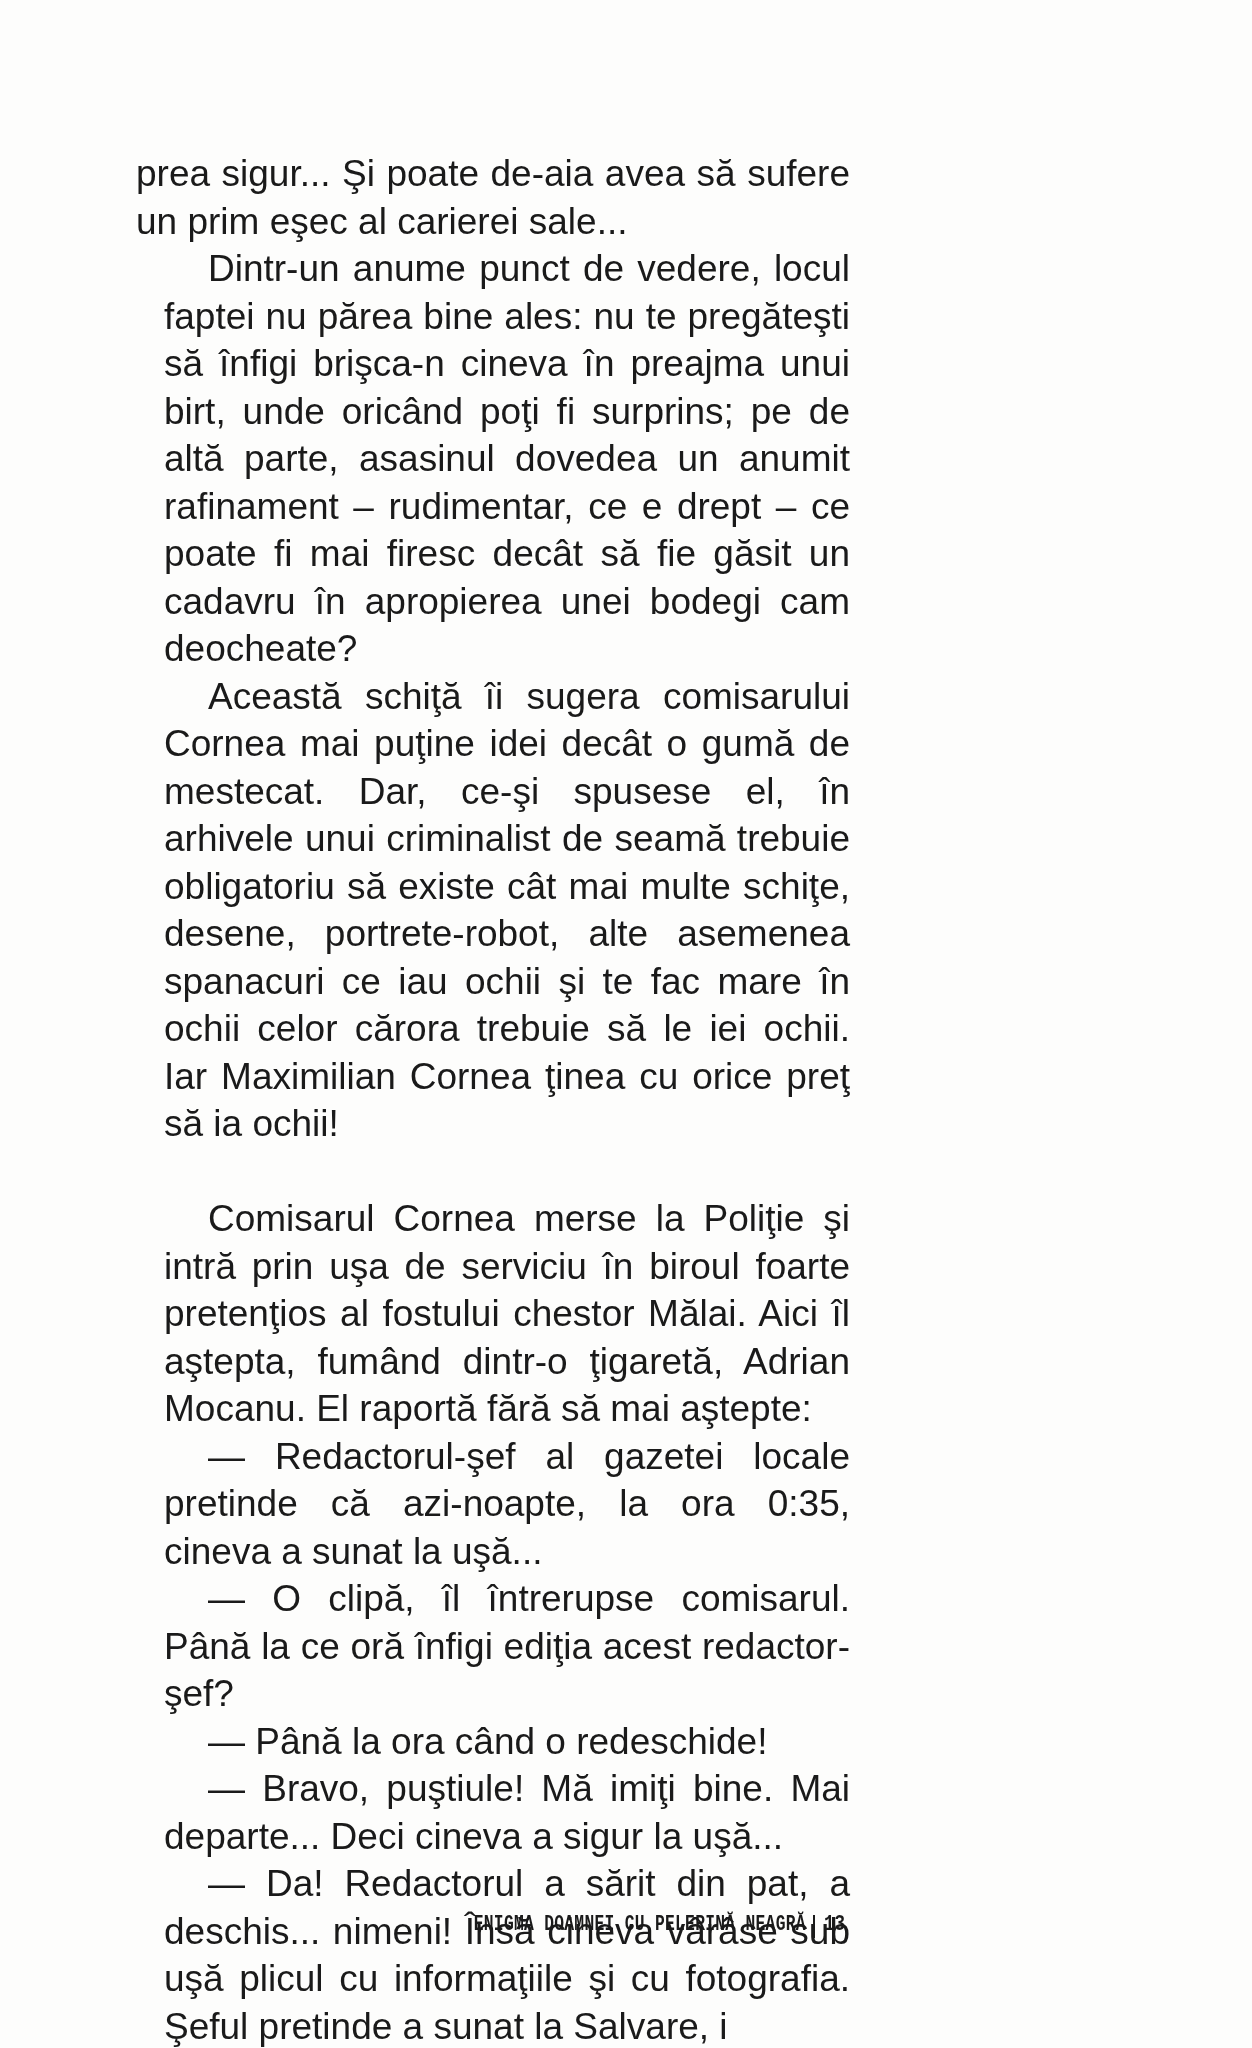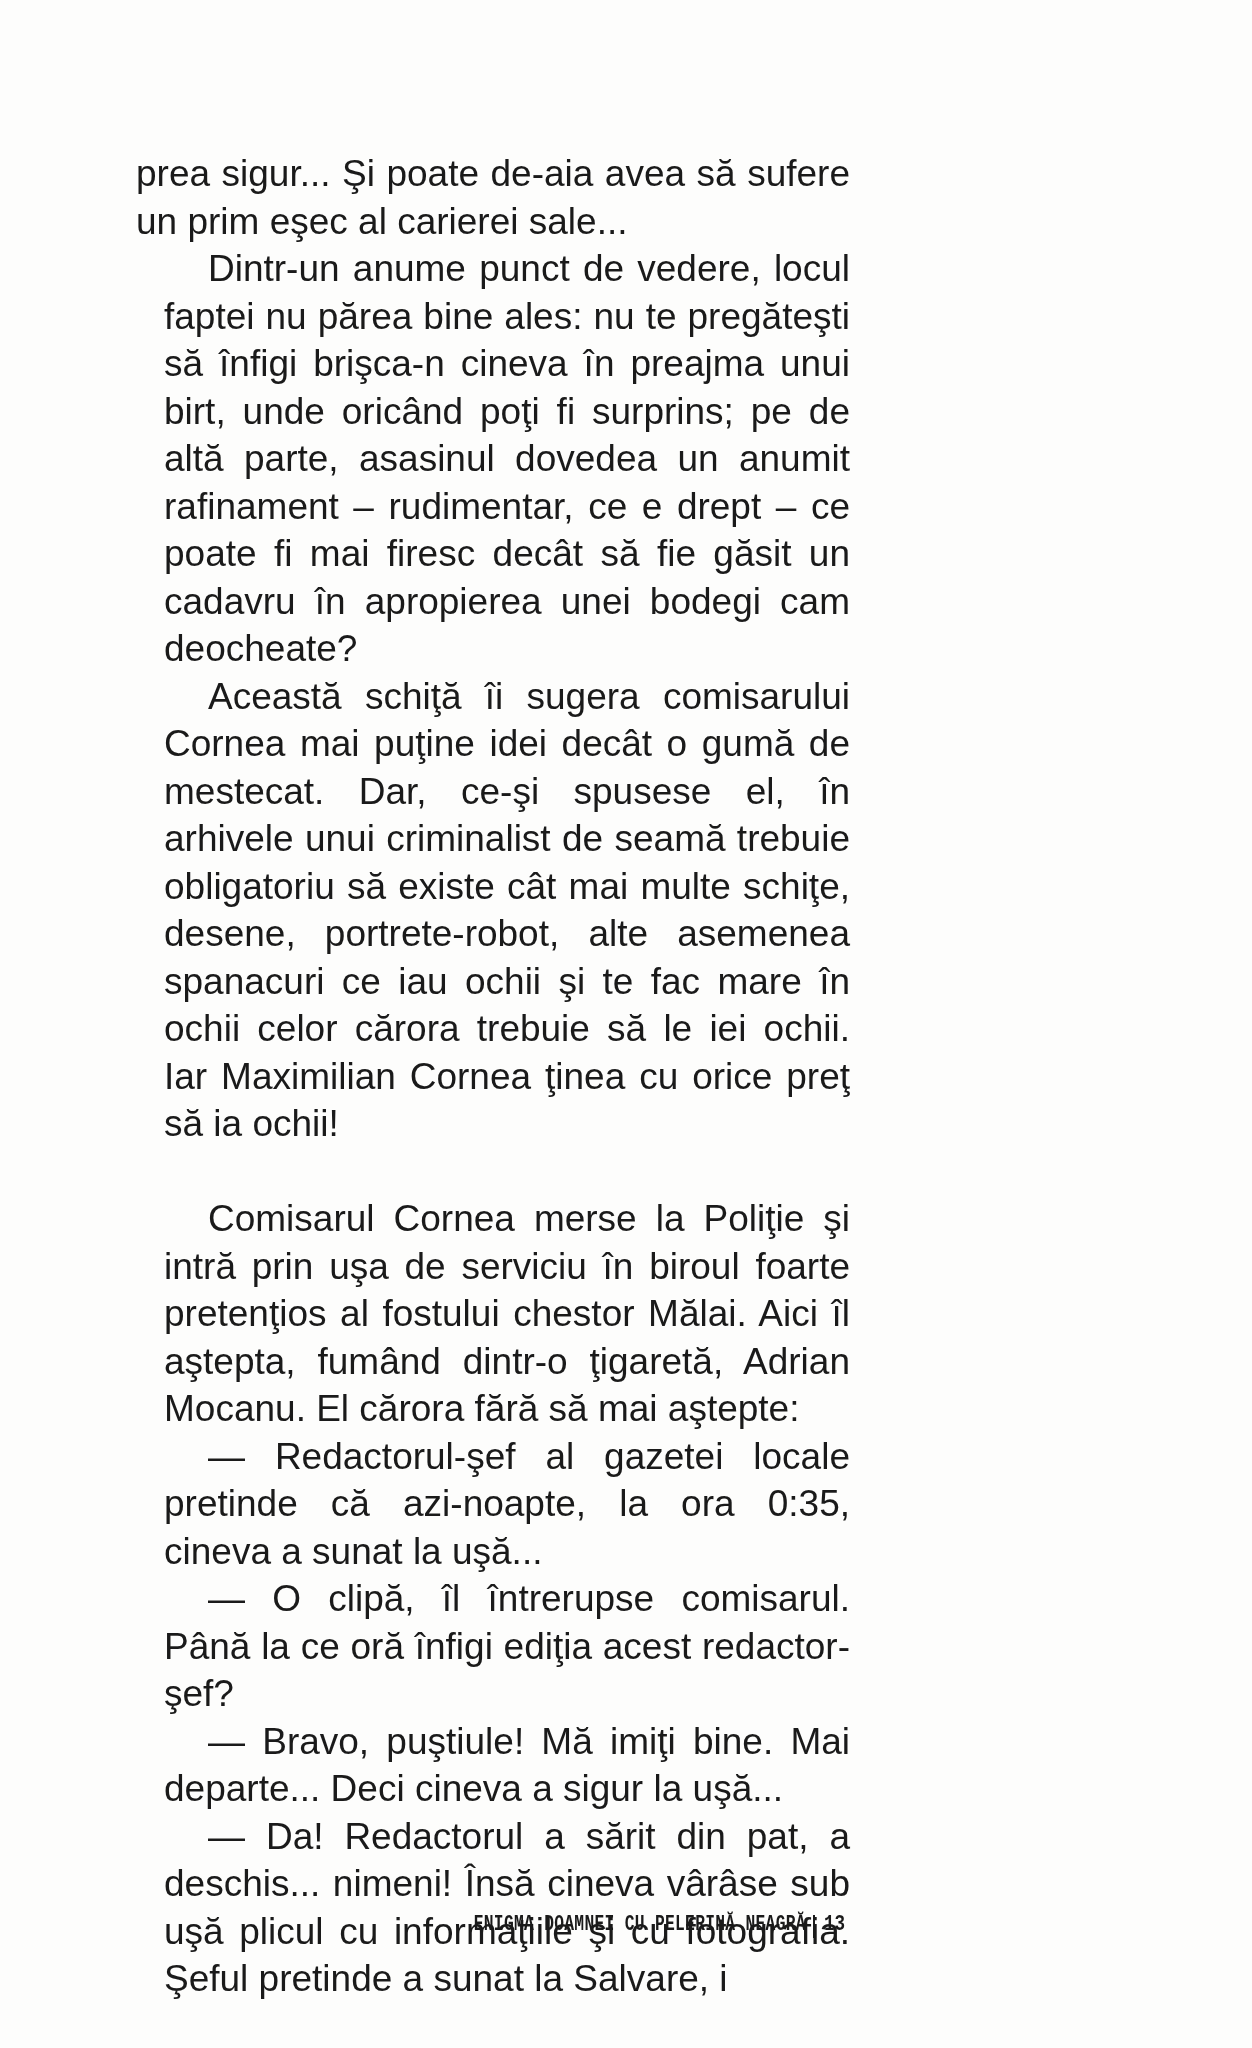--- a/index.html
+++ b/index.html
@@ -82,23 +82,24 @@
 </head>
 <body>
 
 <div class="page">
 
   <div class="text-block">
     <p class="para">prea sigur... Şi poate de-aia avea să sufere un prim eşec al carierei sale...</p>
     <p class="para indent">Dintr-un anume punct de vedere, locul faptei nu părea bine ales: nu te pregăteşti să înfigi brişca-n cineva în preajma unui birt, unde oricând poţi fi surprins; pe de altă parte, asasinul dovedea un anumit rafinament – rudimentar, ce e drept – ce poate fi mai firesc decât să fie găsit un cadavru în apropierea unei bodegi cam deocheate?</p>
     <p class="para indent">Această schiţă îi sugera comisarului Cornea mai puţine idei decât o gumă de mestecat. Dar, ce-şi spusese el, în arhivele unui criminalist de seamă trebuie obligatoriu să existe cât mai multe schiţe, desene, portrete-robot, alte asemenea spanacuri ce iau ochii şi te fac mare în ochii celor cărora trebuie să le iei ochii. Iar Maximilian Cornea ţinea cu orice preţ să ia ochii!</p>
     <div class="spacer-para"></div>
-    <p class="para indent">Comisarul Cornea merse la Poliţie şi intră prin uşa de serviciu în biroul foarte pretenţios al fostului chestor Mălai. Aici îl aştepta, fumând dintr-o ţigaretă, Adrian Mocanu. El cărora fără să mai aştepte:</p>
+    <p class="para indent">Comisarul Cornea merse la Poliţie şi intră prin uşa de serviciu în biroul foarte pretenţios al fostului chestor Mălai. Aici îl aştepta, fumând dintr-o ţigaretă, Adrian Mocanu. El raportă fără să mai aştepte:</p>
     <p class="para indent">— Redactorul-şef al gazetei locale pretinde că azi-noapte, la ora 0:35, cineva a sunat la uşă...</p>
     <p class="para indent">— O clipă, îl întrerupse comisarul. Până la ce oră înfigi ediţia acest redactor-şef?</p>
+    <p class="para indent last-left">— Până la ora când o redeschide!</p>
     <p class="para indent">— Bravo, puştiule! Mă imiţi bine. Mai departe... Deci cineva a sigur la uşă...</p>
     <p class="para indent">— Da! Redactorul a sărit din pat, a deschis... nimeni! Însă cineva vârâse sub uşă plicul cu informaţiile şi cu fotografia. Şeful pretinde a sunat la Salvare, i</p>
   </div>
 
   <div class="footer">
     <span class="footer-title">ENIGMA DOAMNEI CU PELERINĂ NEAGRĂ</span>
     <span class="footer-sep"></span>
     <span class="footer-page">13</span>
   </div>
 

